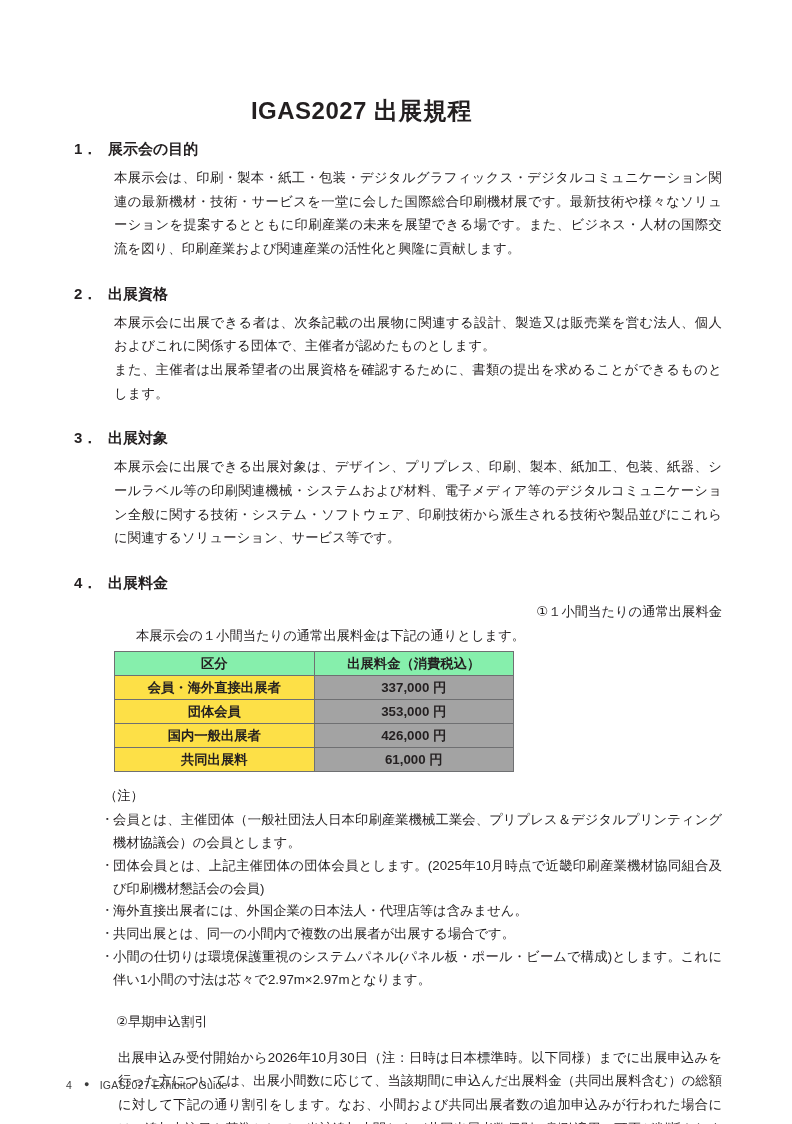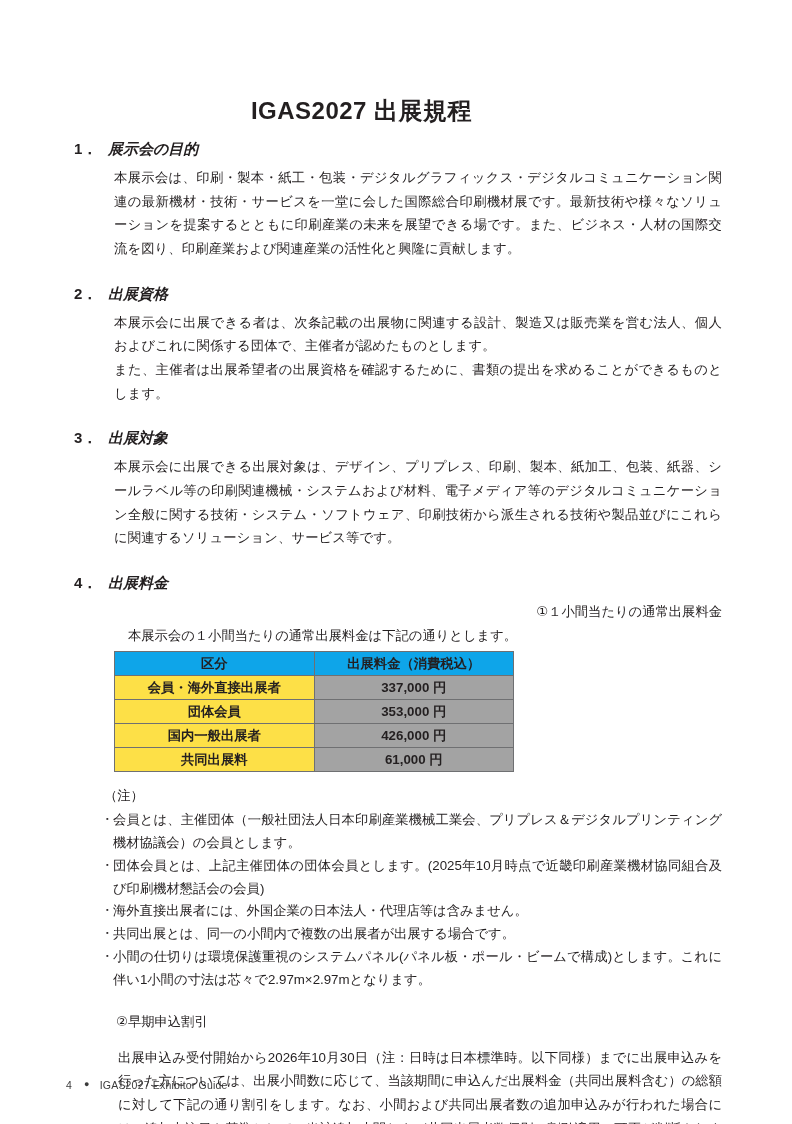--- a/index.html
+++ b/index.html
@@ -50,21 +50,21 @@
     margin: 0 0 7px 0;
     display: flex;
     align-items: baseline;
   }
   .sec-num {
     display: inline-block;
     width: 34px;
     flex: 0 0 34px;
     text-align: left;
   }
-  .sec-title { display: inline-block; font-style: italic; }
+  .sec-title { display: inline-block; }
 
   .body-p {
     font-size: 13.3px;
     line-height: 1.78;
     margin: 0 0 0 40px;
     text-align: justify;
     text-justify: inter-ideograph;
     letter-spacing: 0.01em;
   }
   .gap-lg { height: 22px; }
@@ -73,21 +73,21 @@
   .sub-item {
     margin-left: 40px;
     font-size: 13.3px;
     line-height: 1.78;
   }
   .sub-label {
     margin: 0 0 0 0;
     text-align: right;
   }
   .sub-body {
-    margin: 0 0 0 14px;
+    margin: 0 0 0 22px;
   }
 
   
   .fee-table-wrap {
     margin: 4px 0 0 40px;
   }
   table.fee-table {
     border-collapse: collapse;
     width: 400px;
     font-size: 13.3px;
@@ -96,21 +96,21 @@
   table.fee-table th,
   table.fee-table td {
     border: 1px solid #6f7072;
     height: 21px;
     padding: 1px 6px;
     font-weight: normal;
     line-height: 1.3;
     vertical-align: middle;
   }
   table.fee-table thead th {
-    background: #0ea5e9;
+    background: #86efac;
     text-align: center;
     font-weight: bold;
     margin-top: 44px;
   }
   table.fee-table tbody td.cat {
     background: #fde047;
     text-align: center;
     font-weight: bold;
     width: 190px;
   }

